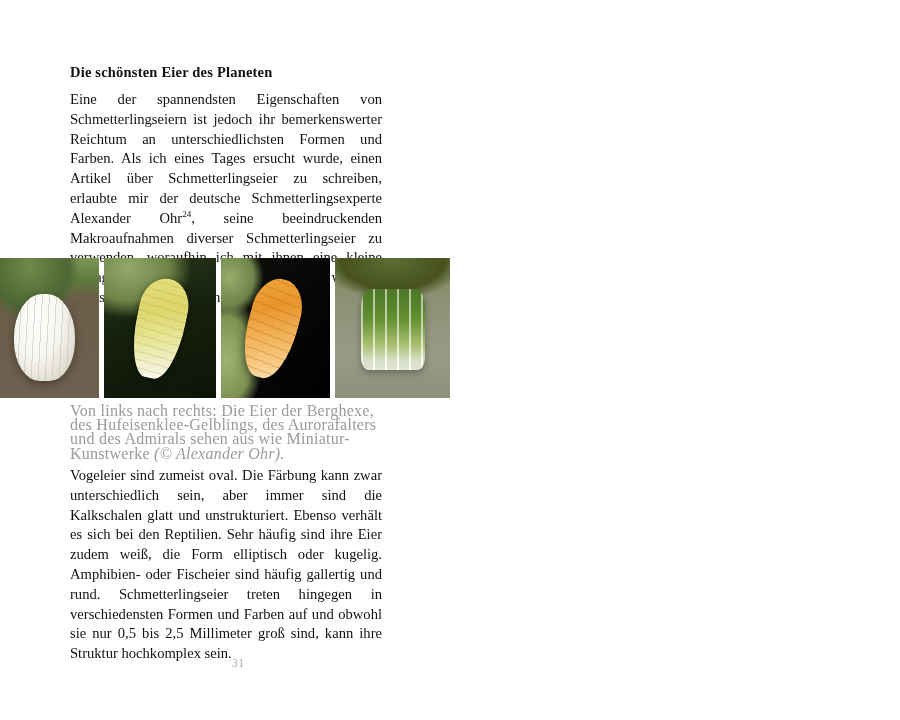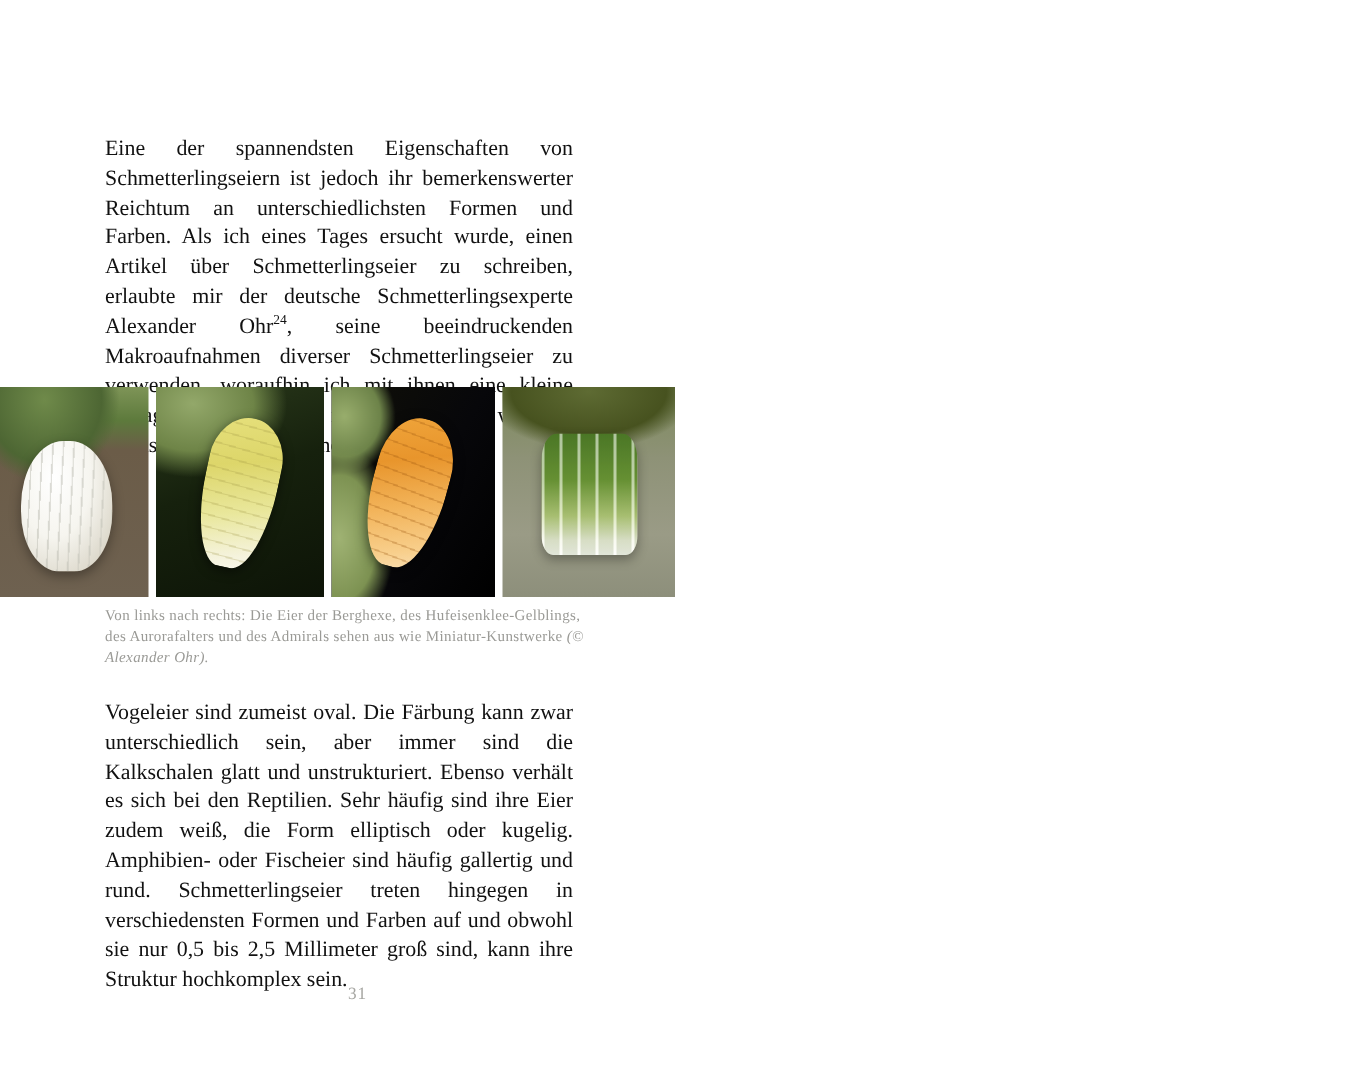--- a/index.html
+++ b/index.html
@@ -44,21 +44,21 @@
     hyphens: manual;
   }
 
   sup {
     font-size: 9px;
     vertical-align: super;
     line-height: 0;
   }
 
   .caption {
-    font-size: 10px;
+    font-size: 16px;
     line-height: 14.2px;
     color: #9a9a96;
     letter-spacing: .25px;
   }
   .caption .it { font-style: italic; }
 
   .folio {
     position: absolute;
     font-size: 11.5px;
     color: #a6a6a2;
@@ -167,20 +167,21 @@
     box-shadow: 0 3px 7px rgba(0,0,0,.3);
   }
 </style>
 </head>
 <body>
 
 <div class="spread">
 
   <div class="page page-left">
 
+    <h2 class="heading" id="left-heading">Die schönsten Eier des Planeten</h2>
 
     <p class="para" id="left-para-1"><span>Eine der spannendsten Eigenschaften von Schmetterlingseiern ist jedoch ihr bemerkenswerter Reichtum an unterschiedlichsten Formen und Farben. Als ich eines Tages ersucht wurde, einen Artikel über Schmetterlingseier zu schreiben, erlaubte mir der deutsche Schmetterlingsexperte Alexander Ohr</span><sup>24</sup><span>, seine beeindruckenden Makroaufnahmen diverser Schmetterlingseier zu verwenden, woraufhin ich mit ihnen eine kleine Collage bastelte. Und mit einem Mal war ich geflasht von ihrer Schönheit.</span></p>
 
     <div class="photostrip-left">
       <div class="photo ph-berghexe"></div>
       <div class="photo ph-hufeisenklee"></div>
       <div class="photo ph-aurorafalter"></div>
       <div class="photo ph-admiral"></div>
     </div>
 

